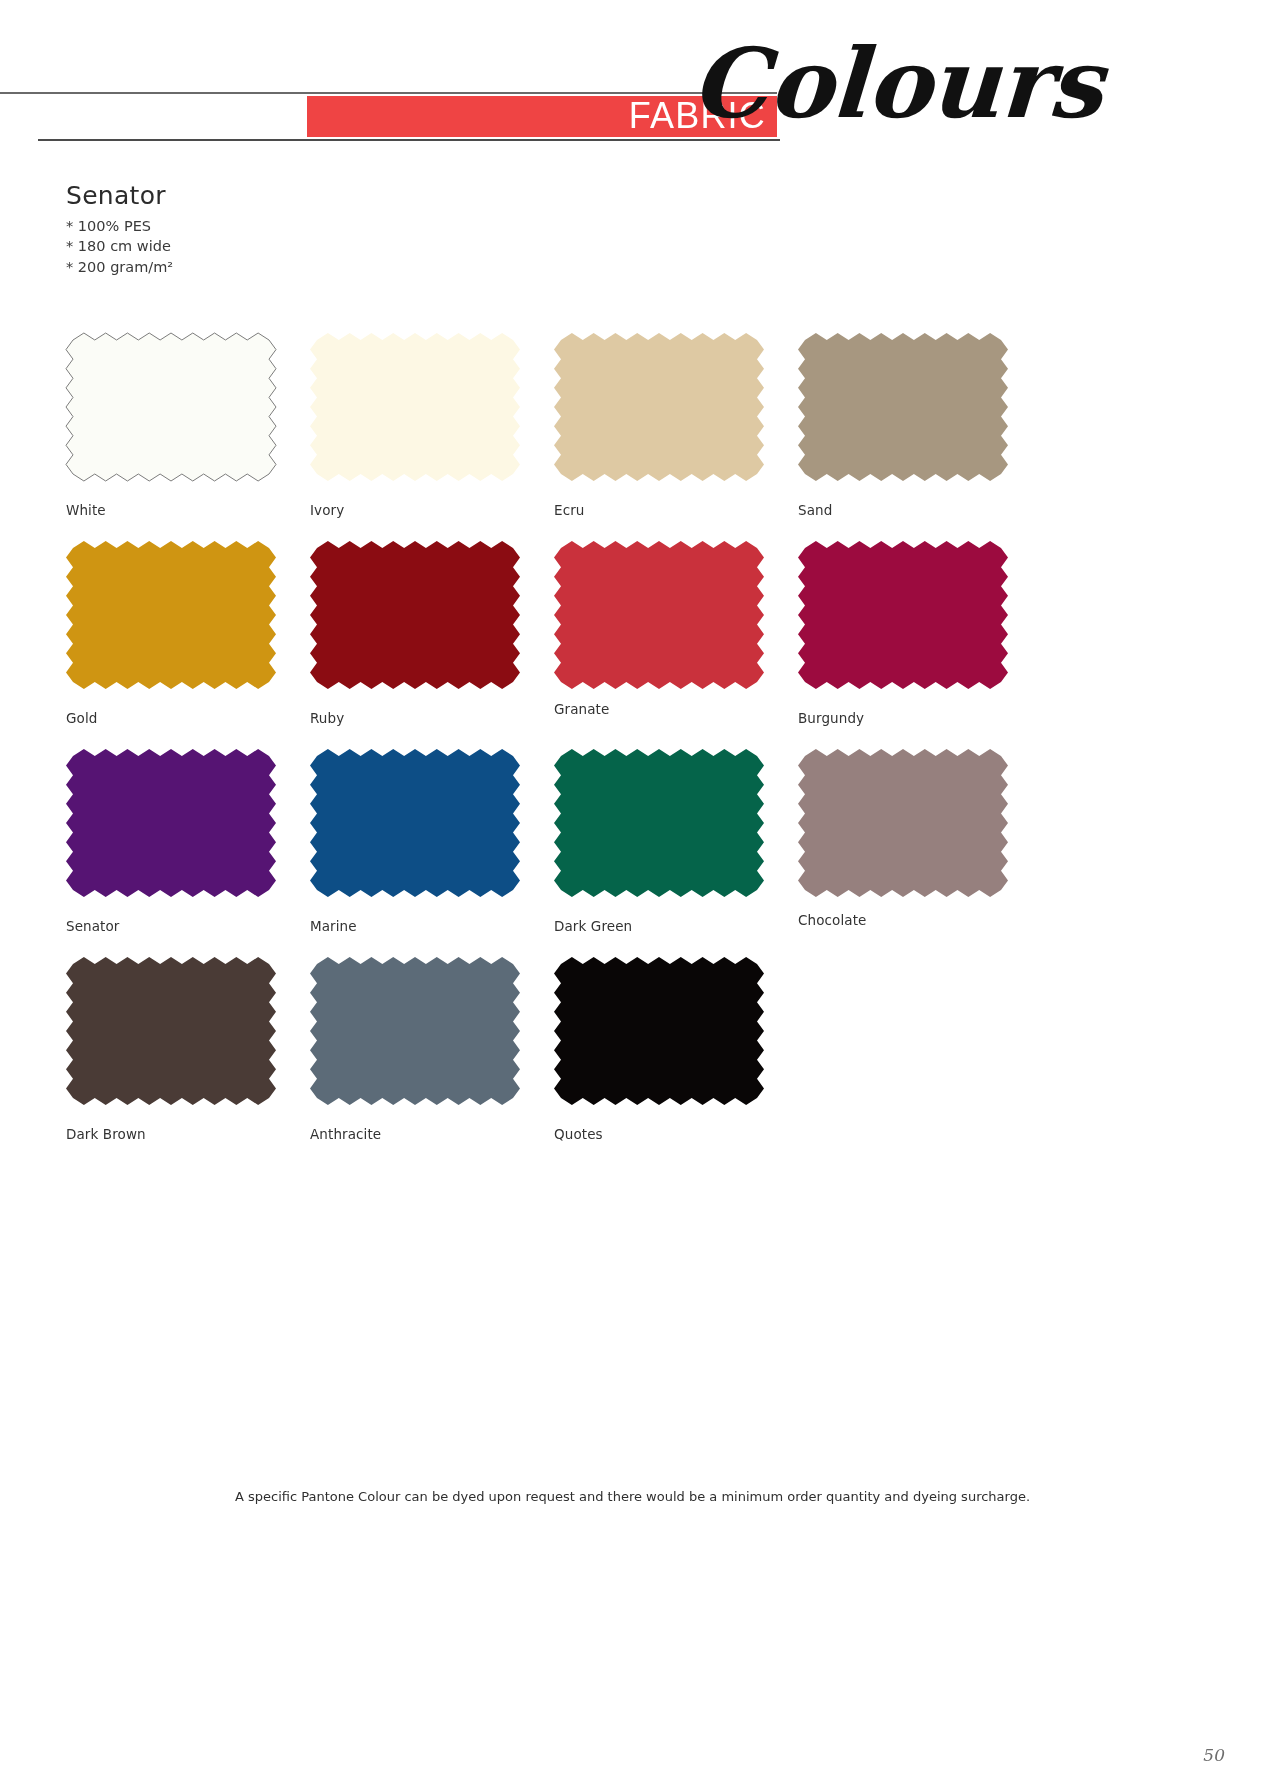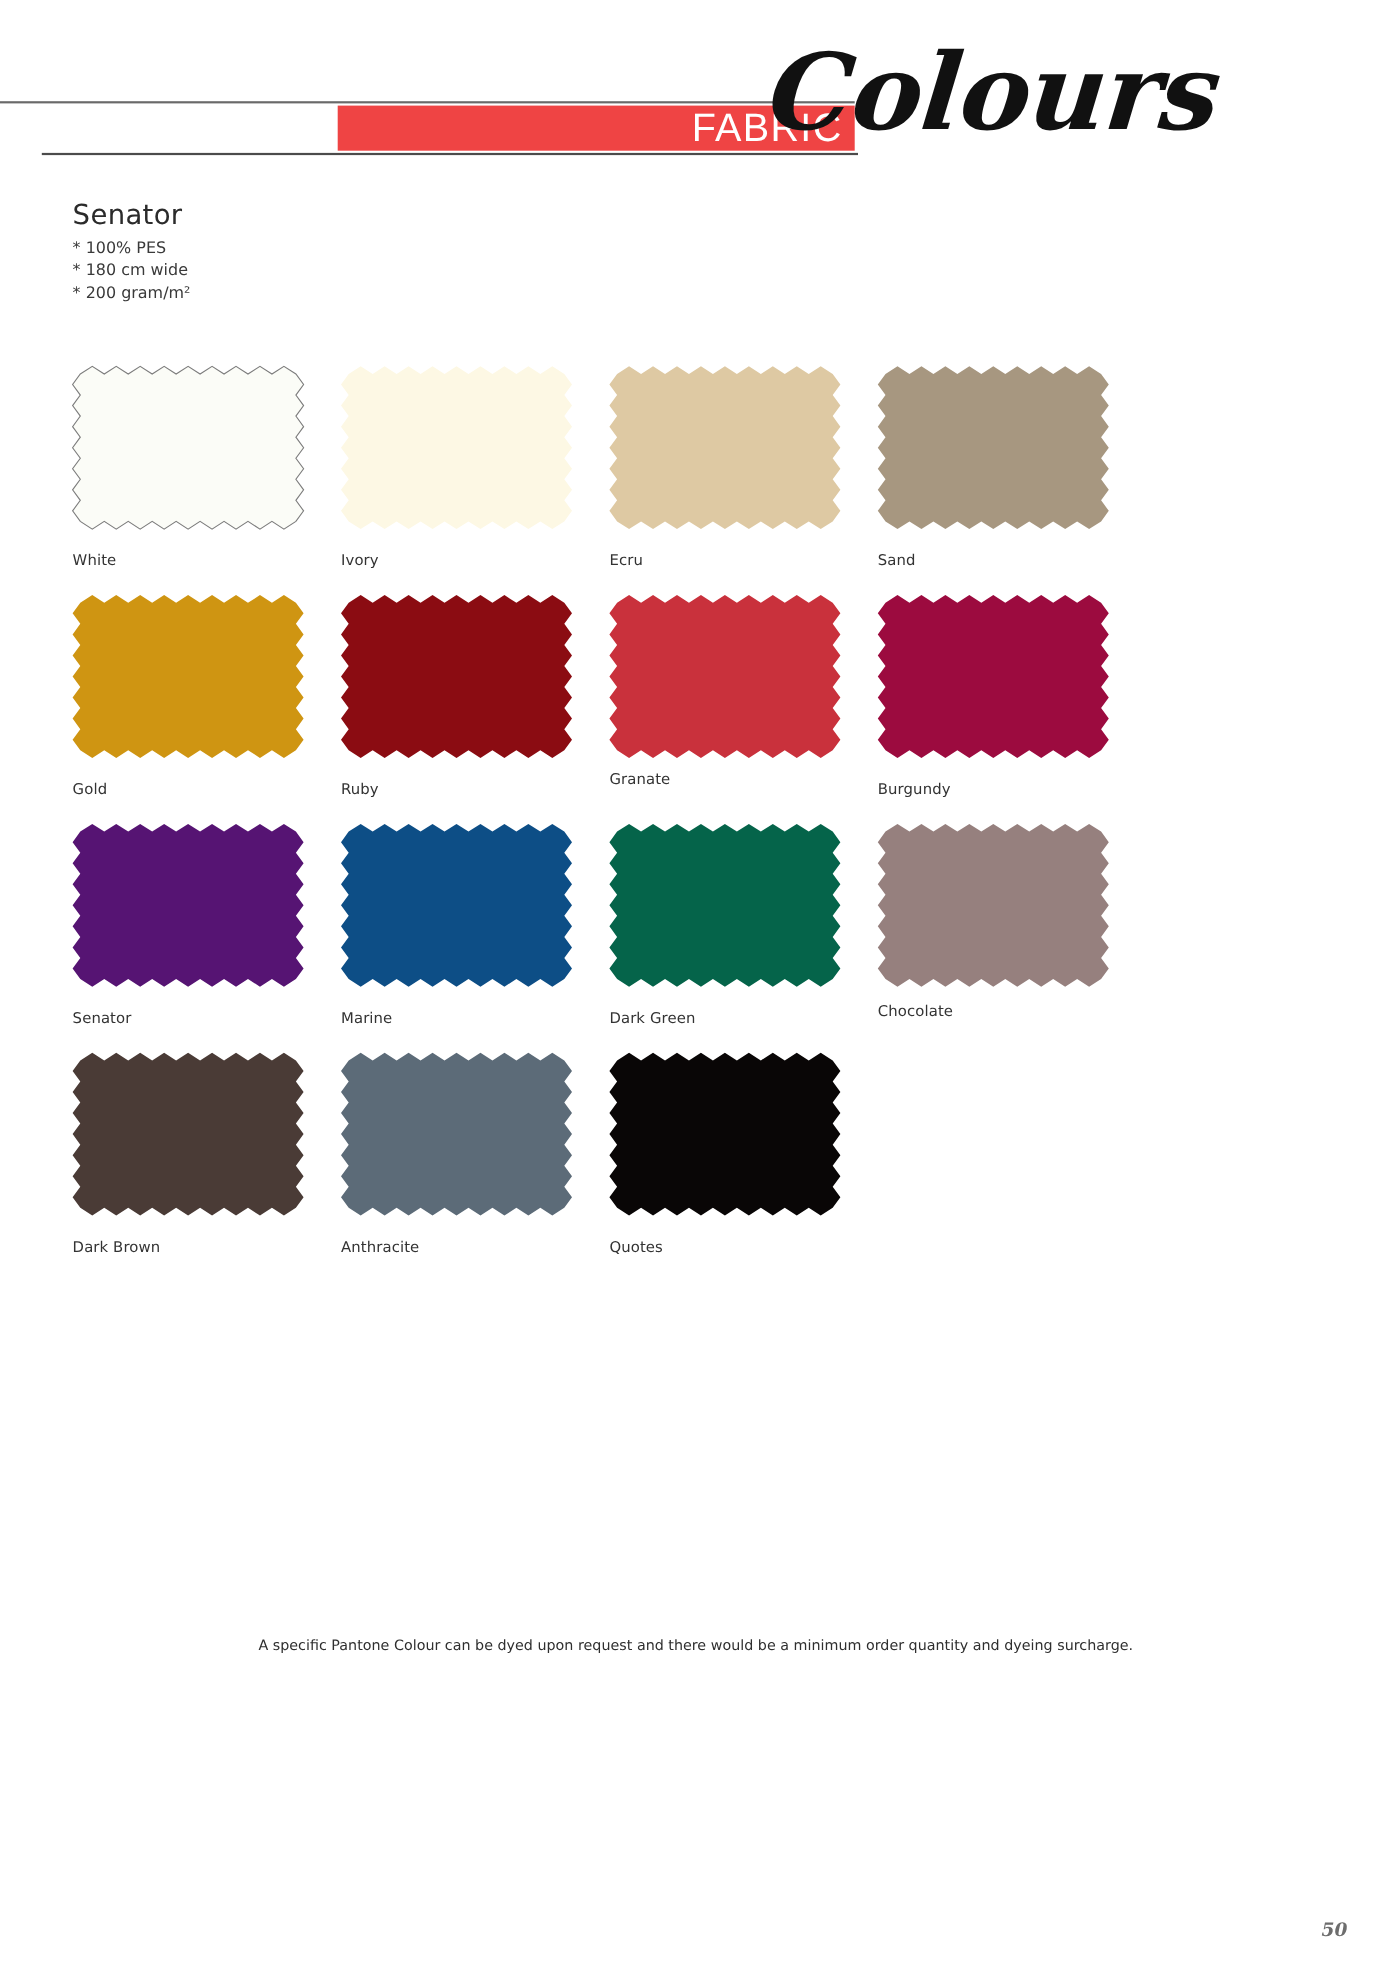--- a/index.html
+++ b/index.html
@@ -159,21 +159,20 @@
     margin-top: 24px;
   }
   .page-number {
     position: absolute;
     right: 40px;
     top: 1745px;
     font-family: "DejaVu Serif", serif;
     font-style: italic;
     font-size: 17px;
     color: #6d6d6d;
-    font-weight: bold;
   }
 </style>
 </head>
 <body>
 
 <div class="page">
 
   <div class="header">
     <div class="rule-top"></div>
     <div class="rule-bottom"></div>

